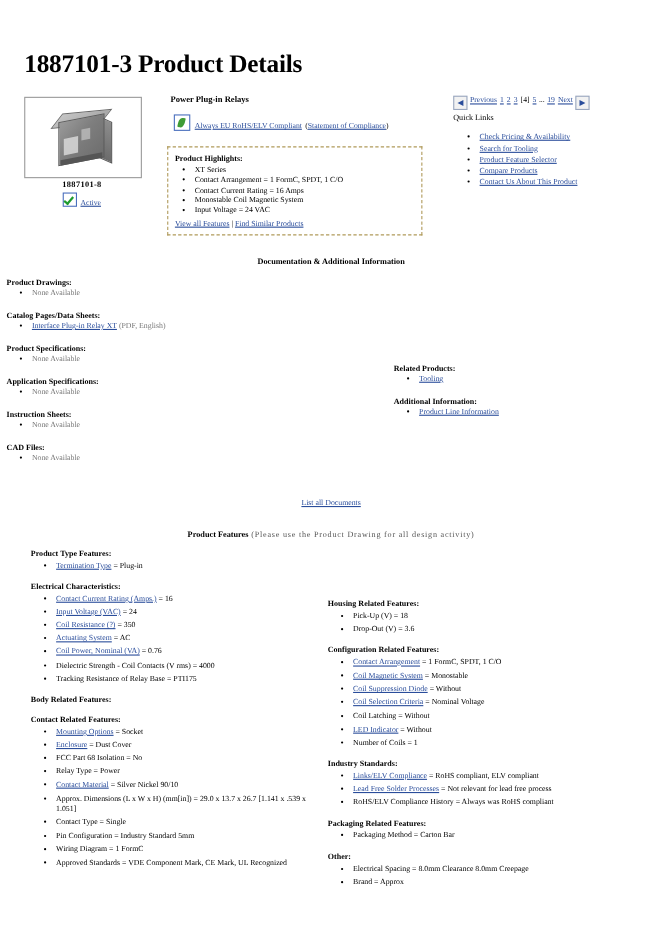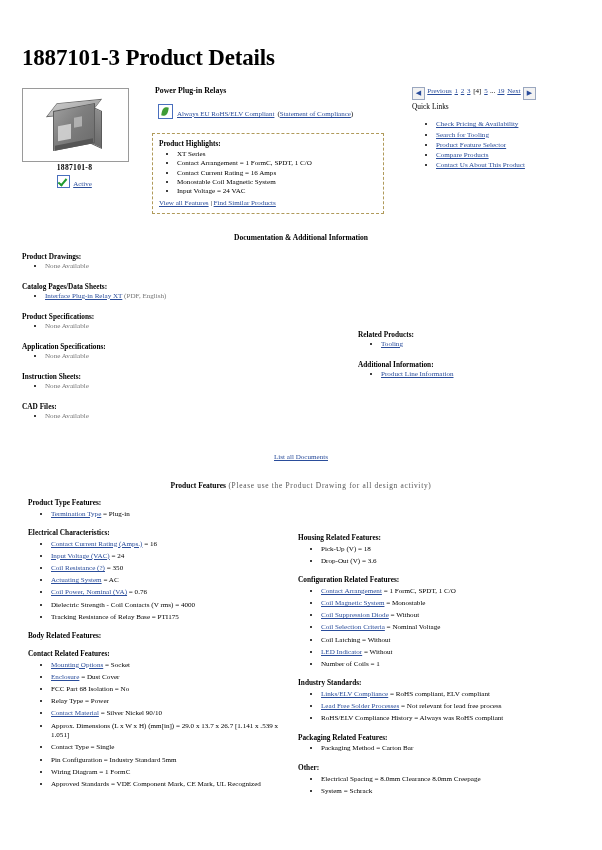--- a/index.html
+++ b/index.html
@@ -199,42 +199,42 @@
   }
   ul.ql-list li { margin: 2.3px 0; }
 
   
   .center-head {
     position: absolute;
     width: 602px; text-align: center;
     font-weight: bold;
     font-size: 7.5px;
   }
-  .doc-left { position: absolute; left: 22px; top: 252px; width: 320px; }
+  .doc-left { position: absolute; left: 6px; top: 252px; width: 320px; }
   .doc-right { position: absolute; left: 358px; top: 330px; width: 230px; }
   .doc-group { margin-bottom: 12px; }
   .doc-group .g-title { font-weight: bold; font-size: 7.3px; margin-bottom: 1px; }
   ul.doc-items { margin: 0; padding-left: 23px; }
   ul.doc-items li { margin: 1px 0; font-size: 7.1px; }
 
   .list-all {
     position: absolute; width: 602px; text-align: center;
     top: 453px; font-size: 7.1px;
   }
 
   
   .feat-head {
     position: absolute; width: 602px; text-align: center;
     top: 481px; font-size: 7.5px;
   }
   .feat-head b { font-weight: bold; }
   .feat-head .note { color: #555; letter-spacing: .7px; font-size: 7.4px; }
 
   .col-left { position: absolute; left: 28px; top: 498px; width: 262px; }
-  .col-right { position: absolute; left: 298px; top: 533px; width: 268px; }
+  .col-right { position: absolute; left: 298px; top: 544px; width: 268px; }
 
   .fgroup { margin-bottom: 9px; }
   .fgroup .f-title { font-weight: bold; font-size: 7.3px; margin-bottom: 1px; }
   ul.f-items { margin: 0; padding-left: 23px; }
   ul.f-items li { margin: 2.6px 0; font-size: 7.1px; line-height: 1.35; }
 </style>
 </head>
 <body>
 
 <div class="page">
@@ -421,18 +421,18 @@
       <div class="fgroup">
         <div class="f-title">Packaging Related Features:</div>
         <ul class="f-items">
           <li><span>Packaging Method = Carton Bar</span></li>
         </ul>
       </div>
       <div class="fgroup">
         <div class="f-title">Other:</div>
         <ul class="f-items">
           <li><span>Electrical Spacing = 8.0mm Clearance 8.0mm Creepage</span></li>
-          <li><span>System = Schrack</span></li>
+          <li><span>Brand = Approx</span></li>
         </ul>
       </div>
     </div>
 
 </div>
 
 </body></html>

